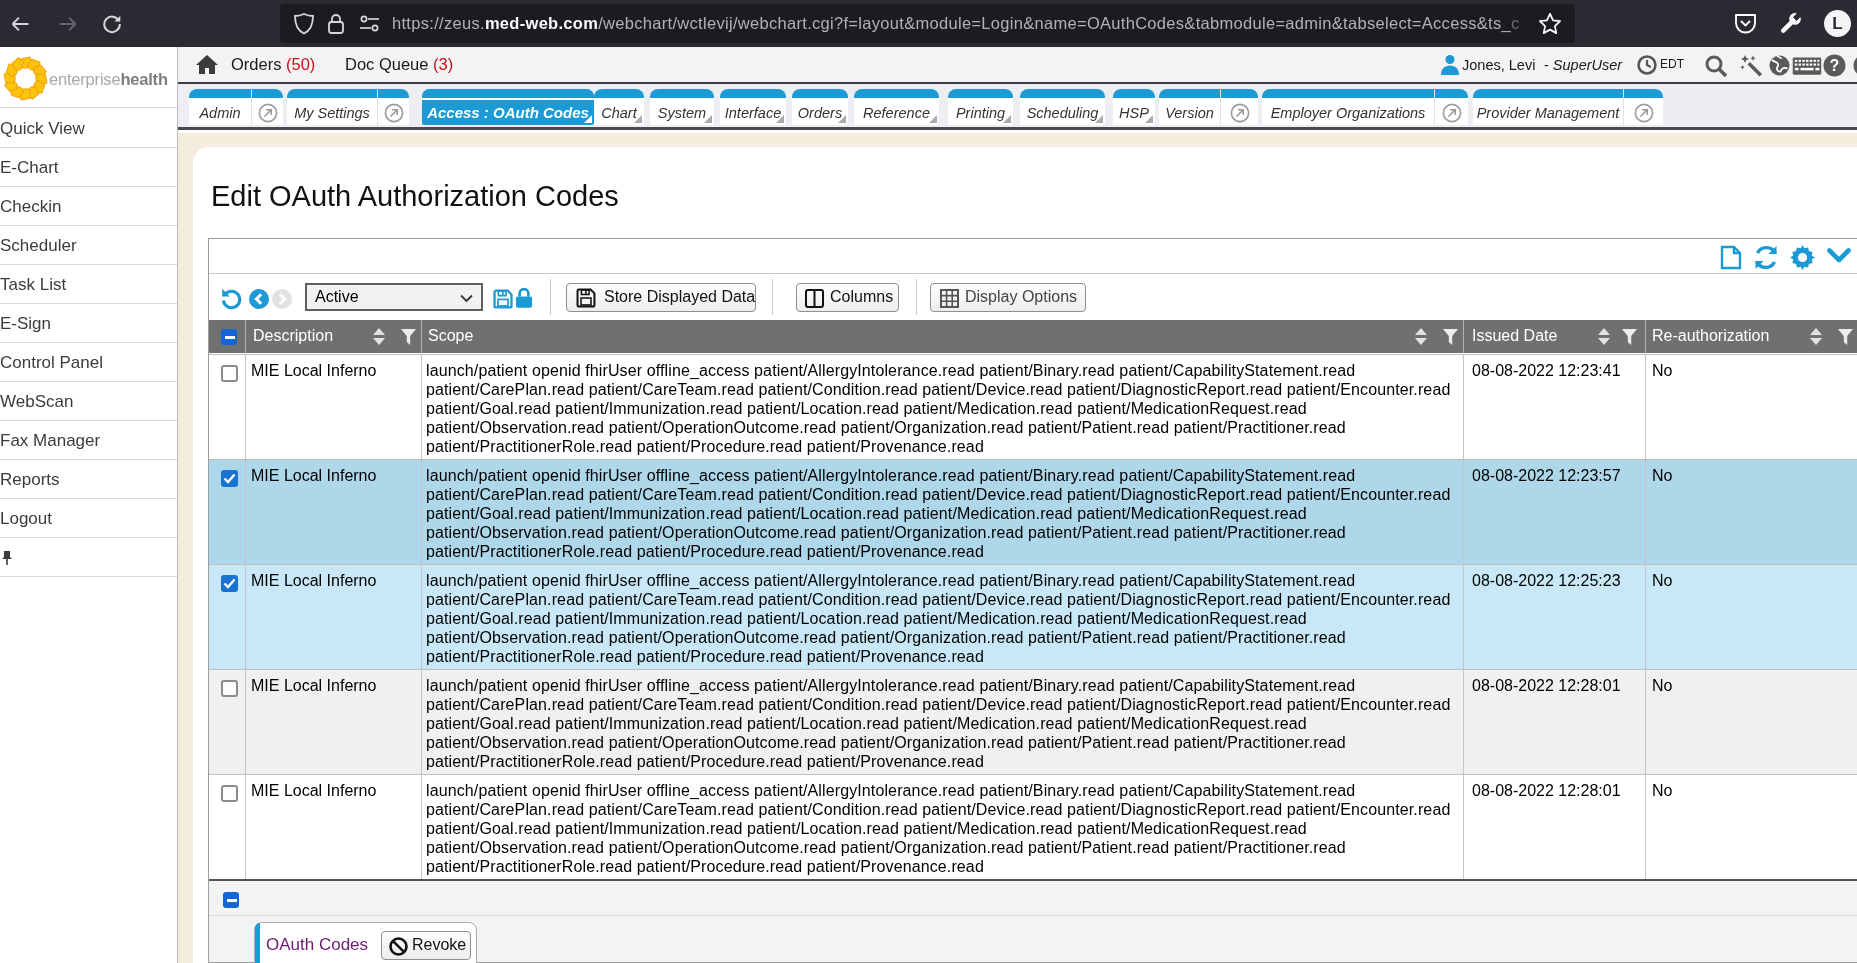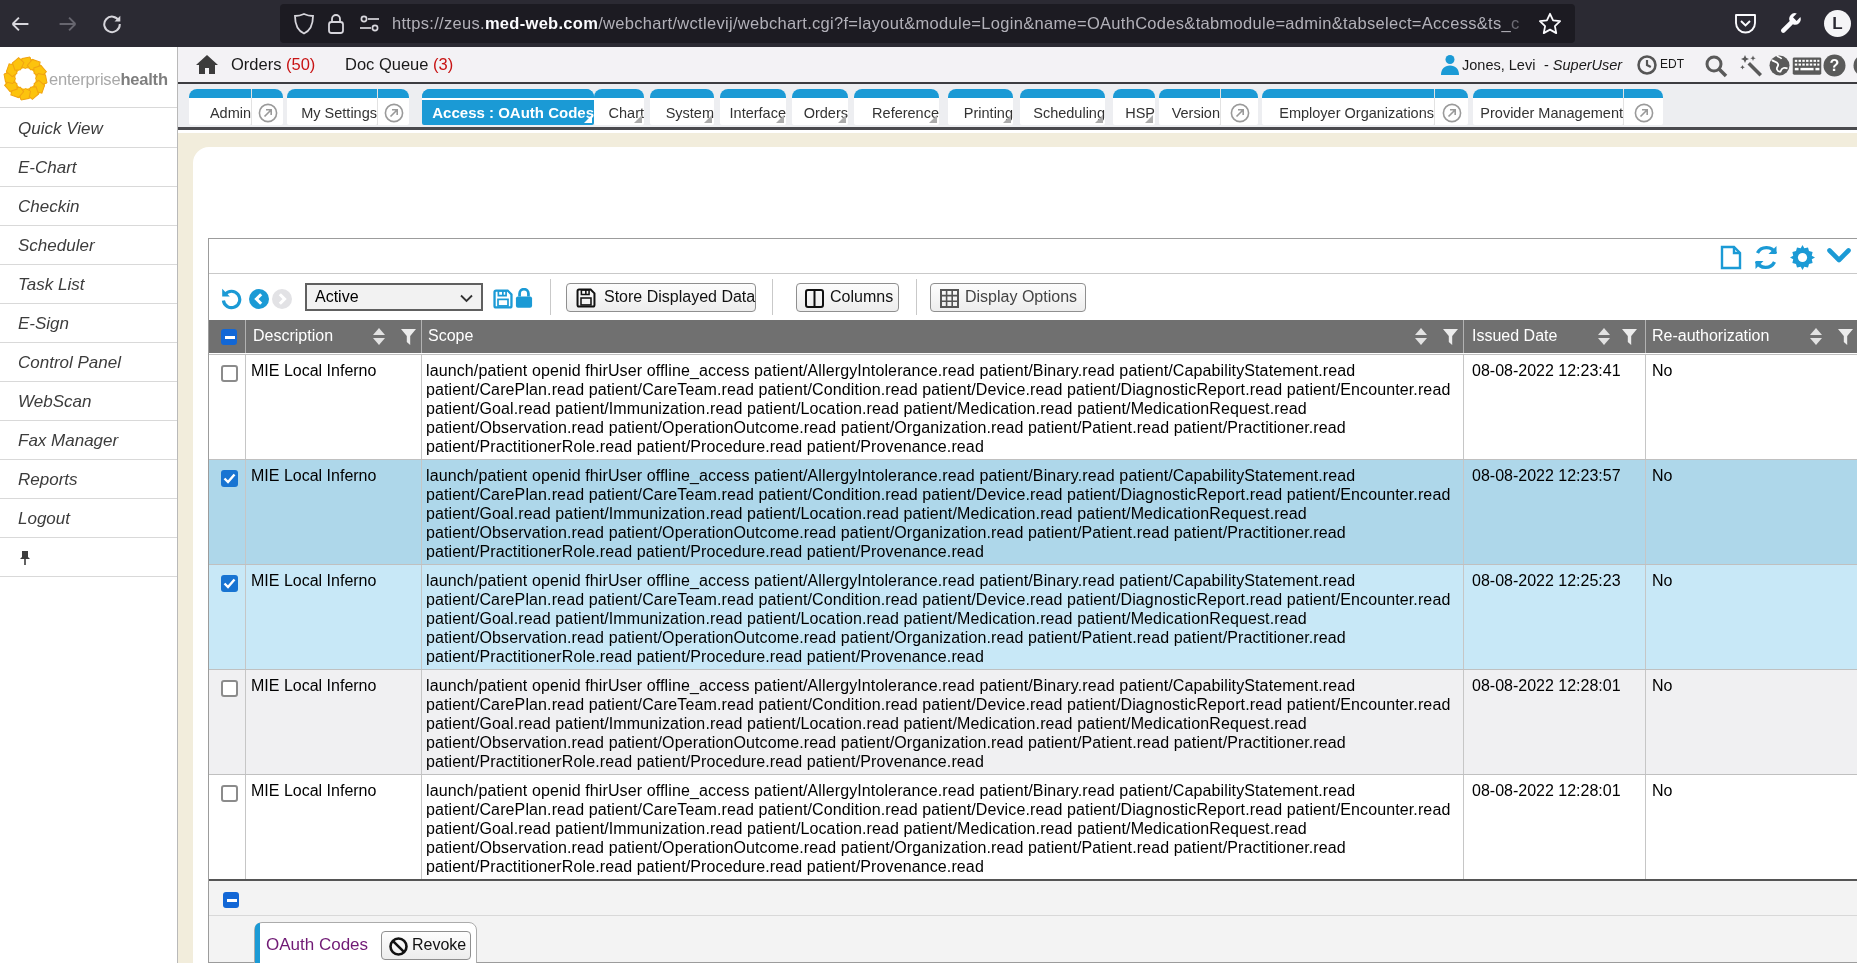--- a/index.html
+++ b/index.html
@@ -5,33 +5,33 @@
 html,body { width:1857px; height:963px; overflow:hidden; font-family:"Liberation Sans",sans-serif; background:#fff; }
 .abs { position:absolute; }
 
 #chrome { position:absolute; left:0; top:0; width:1857px; height:47px; background:#2b2a33; }
 #chrome svg { position:absolute; }
 #urlbar { position:absolute; left:280px; top:4px; width:1295px; height:39px; background:#1c1b22; border-radius:4px; }
 #urltext { position:absolute; left:112px; top:10px; font-size:16.5px; color:#b2b1b9; white-space:nowrap; letter-spacing:0.3px;}
 #urltext b { color:#fbfbfe; font-weight:bold;text-align:center; }
 
 #sidebar { position:absolute; left:0; top:47px; width:178px; height:916px; background:#fff; border-right:1px solid #b9b9b9; }
-#sidebar .item { position:relative; height:39px; line-height:39px; padding-left:18px; font-size:17px; color:#3c3c3c; border-bottom:1px solid #d9d9d9;font-style:italic; }
+#sidebar .item { position:relative; height:39px; line-height:39px; font-size:17px; color:#3c3c3c; border-bottom:1px solid #d9d9d9; }
 #logo { position:absolute; left:0; top:0; width:177px; height:61px; border-bottom:1px solid #d9d9d9; }
 #menu { position:absolute; left:0; top:62px; width:177px; }
 
 #topbar { position:absolute; left:178px; top:47px; width:1679px; height:37px; background:#f3f2f5; border-bottom:2px solid #3c3c40; }
 #topbar .txt { position:absolute; top:8px; font-size:16.5px; color:#1a1a1a; }
 #topbar .rt { position:absolute; top:10px; font-size:14.5px; color:#1a1a1a; }
 #topbar .red { color:#c81414; }
 
 #tabrow { position:absolute; left:178px; top:84px; width:1679px; height:46px; background:#edeef1; border-bottom:3px solid #4a4a4e; }
 .tab { position:absolute; top:5px; height:36px; background:#fff; border-radius:8px 8px 2px 2px; }
 .tab .cap { position:absolute; left:0; top:0; right:0; height:9px; background:#1b9ad5; border-radius:8px 8px 0 0; border-bottom:2px solid #fff; box-sizing:content-box; }
-.tab .lbl { position:absolute; left:0; top:12px; right:0; bottom:0; font-size:14.5px; color:#333; text-align:right; line-height:24px; white-space:nowrap; }
+.tab .lbl { position:absolute; left:0; top:12px; right:0; bottom:0; font-size:14.5px; color:#333; text-align:center; line-height:24px; white-space:nowrap;font-style:italic; }
 .tab.blue { background:#1b9ad5; }
 .tab.blue .lbl { color:#fff; font-weight:bold; font-size:15px; letter-spacing:0; }
 .tab .tri { position:absolute; right:2px; bottom:2px; width:0; height:0; border-left:8px solid transparent; border-bottom:8px solid #ababab; }
 .tab.blue .tri { border-bottom-color:#fff; }
 .tab.wl { border-radius:8px 0 2px 2px; }
 .tab.wl .cap { border-radius:8px 0 0 0; }
 .tabicon { position:absolute; top:5px; height:36px; background:#fff; border-radius:0 8px 2px 0; border-left:1px solid #e2e2e2; }
 .tabicon .cap { position:absolute; left:0; top:0; right:0; height:9px; background:#1b9ad5; border-radius:0 8px 0 0; border-bottom:2px solid #fff; box-sizing:content-box; }
 .tabicon svg { position:absolute; left:50%; top:14px; margin-left:-10px; }
 
@@ -314,20 +314,21 @@
     <div class="tabicon" style="left:1445px;width:40px">
       <div class="cap"></div>
       <svg width="20" height="20" viewBox="0 0 20 20">
         <circle cx="10" cy="10" r="8.6" fill="none" stroke="#9a9a9a" stroke-width="1.6"></circle>
         <path d="M6.5 13.5L13 7M8 6.8h5.2V12" stroke="#9a9a9a" stroke-width="1.6" fill="none"></path>
       </svg>
     </div>
 </div>
 <div id="content">
   <div id="panel">
+    <div id="title">Edit OAuth Authorization Codes</div>
     <div id="box">
       <div id="boxhead">
           <svg class="abs" style="left:1511px;top:6px" width="22" height="25" viewBox="0 0 22 25">
             <path d="M2 2h12l6 6v15H2z" fill="none" stroke="#1b9ad5" stroke-width="2.4"></path>
             <path d="M14 2v6h6" fill="none" stroke="#1b9ad5" stroke-width="2.4"></path>
           </svg>
           <svg class="abs" style="left:1544px;top:6px" width="26" height="25" viewBox="0 0 26 25">
             <path d="M22.5 8.5A10 10 0 0 0 4.5 8" stroke="#1b9ad5" stroke-width="3.4" fill="none"></path>
             <path d="M23.5 1v8h-8z" fill="#1b9ad5"></path>
             <path d="M3.5 16.5a10 10 0 0 0 18 .5" stroke="#1b9ad5" stroke-width="3.4" fill="none"></path>

